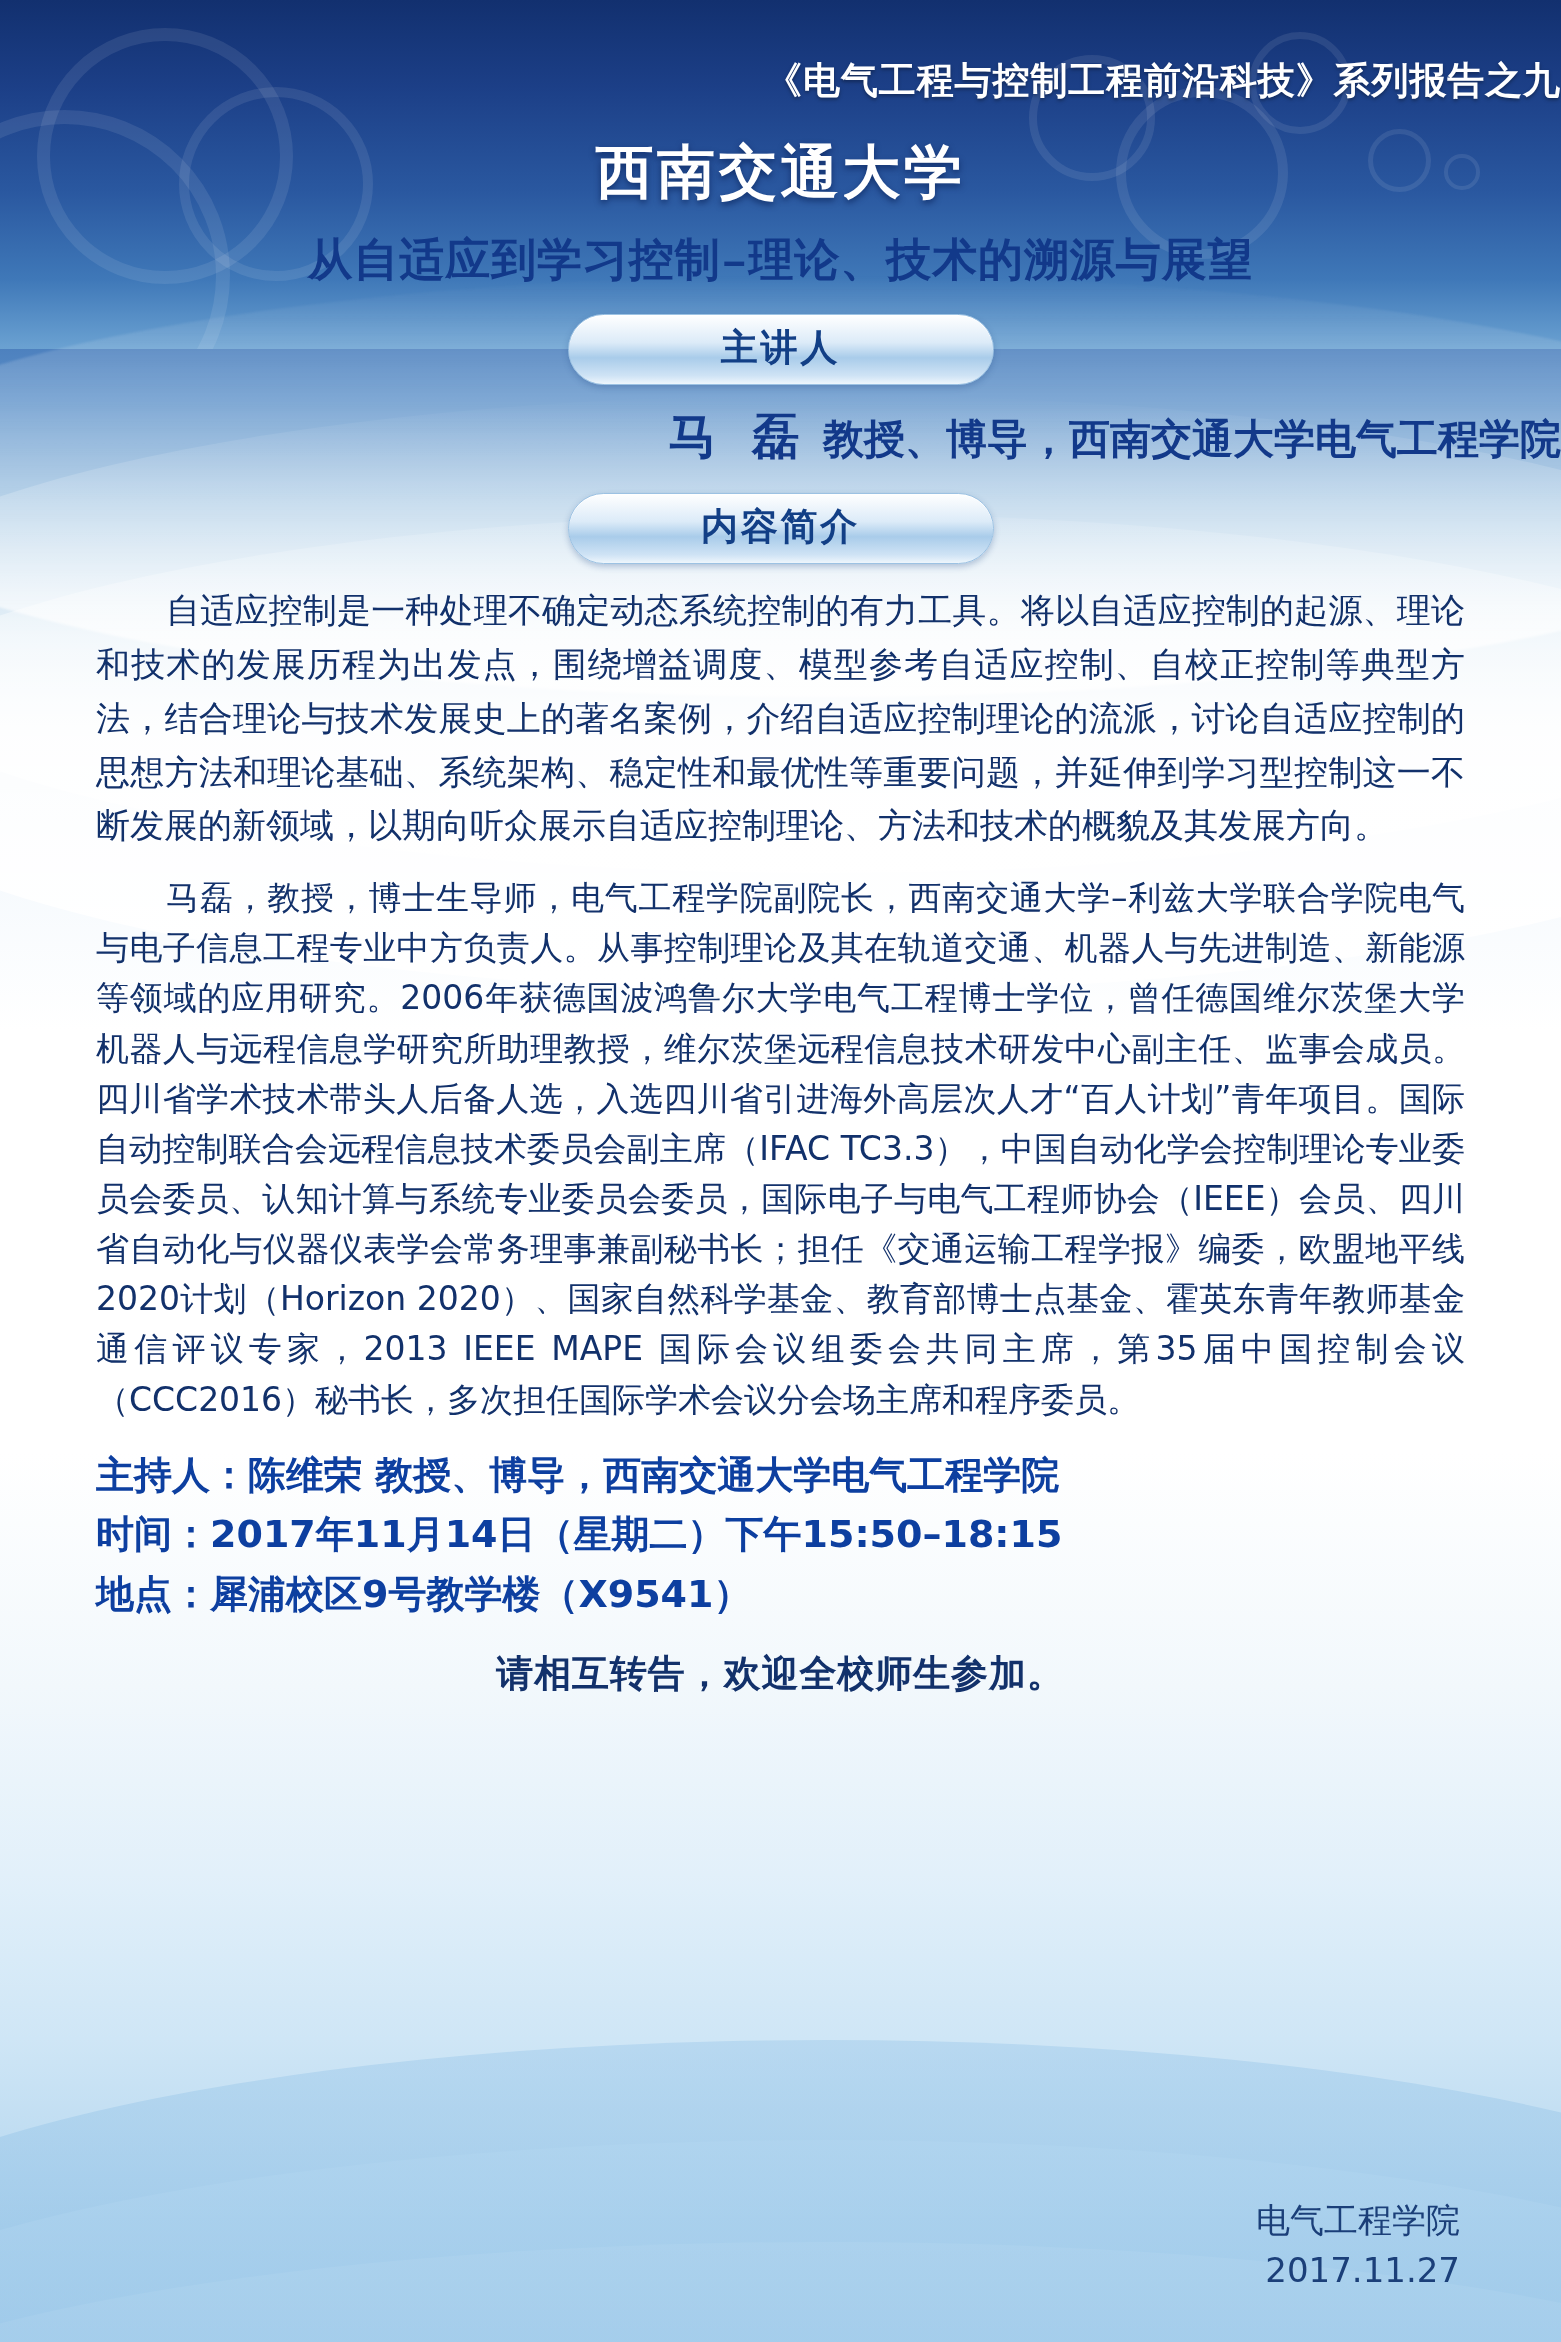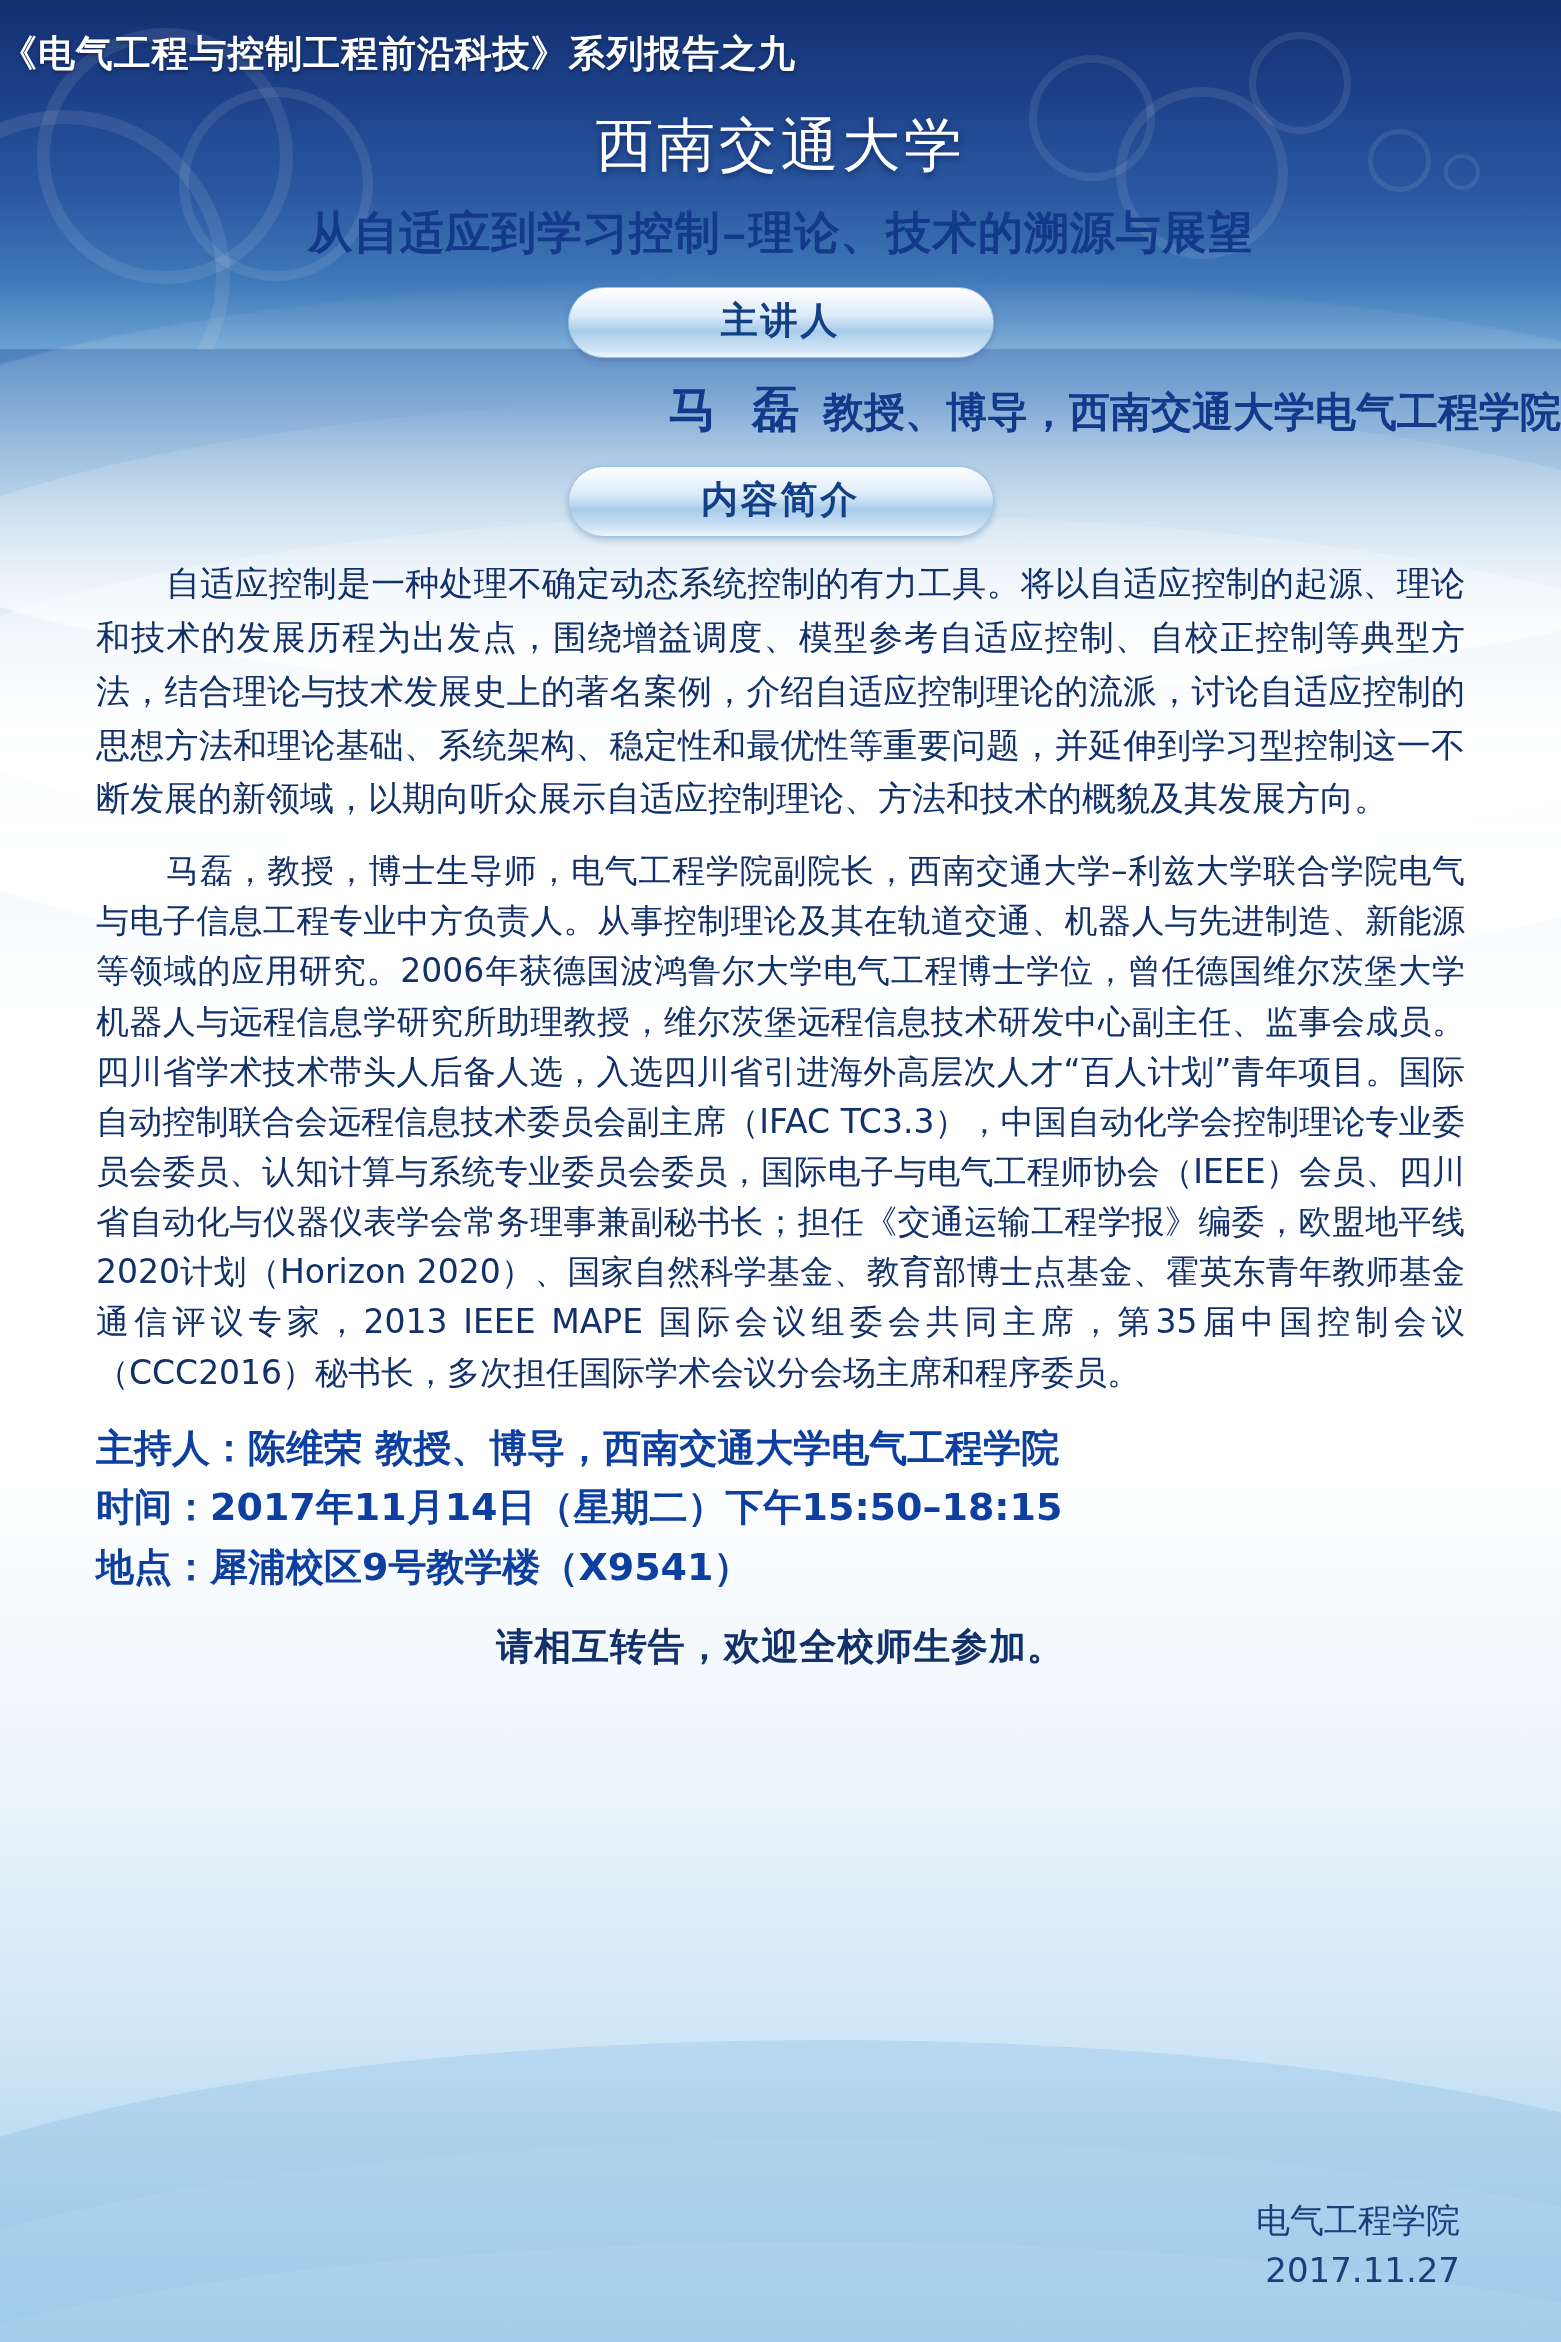--- a/index.html
+++ b/index.html
@@ -93,34 +93,34 @@
 
   .content {
     position: absolute;
     left: 0; top: 0;
     width: 1561px;
     height: 2343px;
   }
 
   
   .series-line {
-    text-align: left;
+    text-align: right;
     color: #ffffff;
     font-size: 37px;
     font-weight: bold;
     letter-spacing: 0.9px;
-    padding-top: 29px;
+    padding-top: 56px;
     text-shadow: 0 1.8px 3.7px rgba(0,0,0,0.35);
     font-family: "DejaVu Sans", "Liberation Sans", sans-serif;
   }
   .univ-title {
     text-align: center;
     color: #ffffff;
     font-size: 58px;
-    font-weight: normal;
+    font-weight: bold;
     letter-spacing: 3.7px;
     margin-top: 27.5px;
     text-shadow: 0 2.8px 6.4px rgba(0,20,70,0.55);
     font-family: "DejaVu Sans", "Liberation Sans", sans-serif;
   }
   .lecture-title {
     text-align: center;
     color: #ffffff;
     font-size: 58px;
     font-weight: bold;

